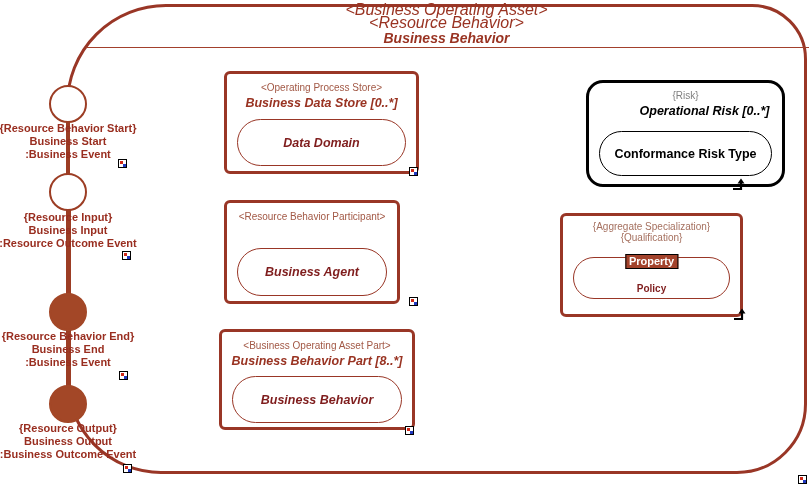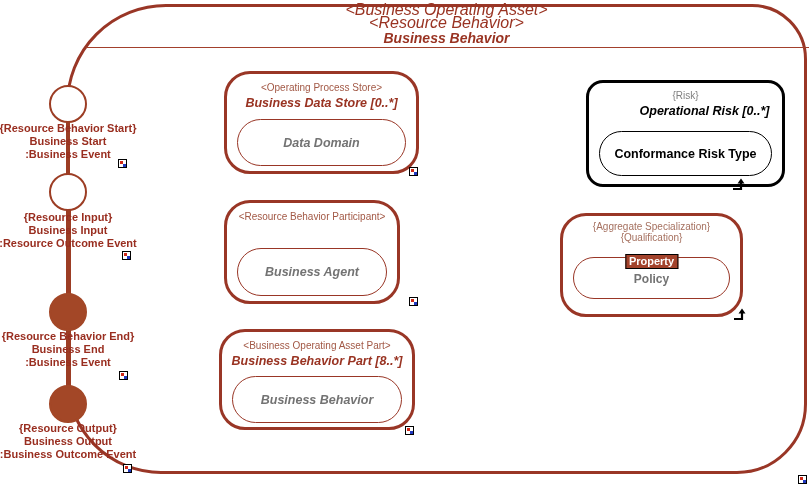--- a/index.html
+++ b/index.html
@@ -18,36 +18,36 @@
   .hdr-sep{position:absolute;left:86px;top:47px;width:723px;height:1px;background:#a2402c;}
   
   .vline{position:absolute;background:#9c3d24;}
   .evt-circle{position:absolute;width:38px;height:38px;border-radius:50%;box-sizing:border-box;
     border:2px solid #9c3d24;background:#ffffff;}
   .evt-circle.filled{background:#a34727;border-color:#a34727;}
   .evt-label{position:absolute;left:-12px;width:160px;text-align:center;
     font-size:11px;line-height:13px;font-weight:bold;color:#992e20;}
   .evt-label div{white-space:nowrap;}
   
-  .rbox{position:absolute;box-sizing:border-box;border:3px solid #993626;border-radius:26px;
+  .rbox{position:absolute;box-sizing:border-box;border:3px solid #993626;border-radius:6px;
     background:#ffffff;text-align:center;}
   .rbox .stereo{margin-top:8px;font-size:10px;line-height:12px;color:#a25845;}
   .rbox .btitle{margin-top:2px;font-size:12.5px;line-height:15px;font-weight:bold;font-style:italic;color:#993322;}
   .stadium{position:absolute;left:10px;right:10px;box-sizing:border-box;
     border:1.5px solid #993626;border-radius:24px;display:flex;align-items:center;justify-content:center;
-    font-size:12.5px;font-weight:bold;font-style:italic;color:#737373;background:#ffffff;}
+    font-size:12.5px;font-weight:bold;font-style:italic;color:#7f1d1d;background:#ffffff;}
   
   .rbox.black{border-color:#000000;border-radius:17px;color:#000;}
   .rbox.black .constraint{margin-top:7px;font-size:10px;line-height:12px;color:#7f7f7f;}
   .rbox.black .btitle{color:#000000;padding-left:38px;}
   .rbox.black .stadium{border-color:#000000;color:#000000;font-style:normal;}
   
   .rbox.policy .constraint{margin-top:5px;font-size:10px;line-height:11px;color:#a5705f;}
   .rbox.policy .btitle{font-style:normal;margin-top:1px;}
-  .rbox.policy .stadium{font-style:normal;font-weight:600;font-size:12px;align-items:flex-end;padding-bottom:12px;}
+  .rbox.policy .stadium{font-style:normal;font-weight:600;font-size:10px;align-items:flex-end;padding-bottom:4px;}
   .prop-tag{position:absolute;left:50%;transform:translateX(-50%);top:38px;z-index:3;
     background:#a3432c;color:#ffffff;font-size:11px;line-height:13px;font-weight:bold;
     padding:0 3px;border:1px solid #000000;}
   
   .mini-icon{position:absolute;width:9px;height:9px;background:#ffffff;border:1px solid #000000;
     box-sizing:border-box;z-index:5;}
   .mini-icon::before{content:"";position:absolute;left:1px;top:1px;width:3px;height:3px;background:#d02818;}
   .mini-icon::after{content:"";position:absolute;right:0px;bottom:0px;width:3px;height:3px;background:#2038c0;}
   .arrow-icon{position:absolute;width:14px;height:14px;z-index:5;}
 </style>

